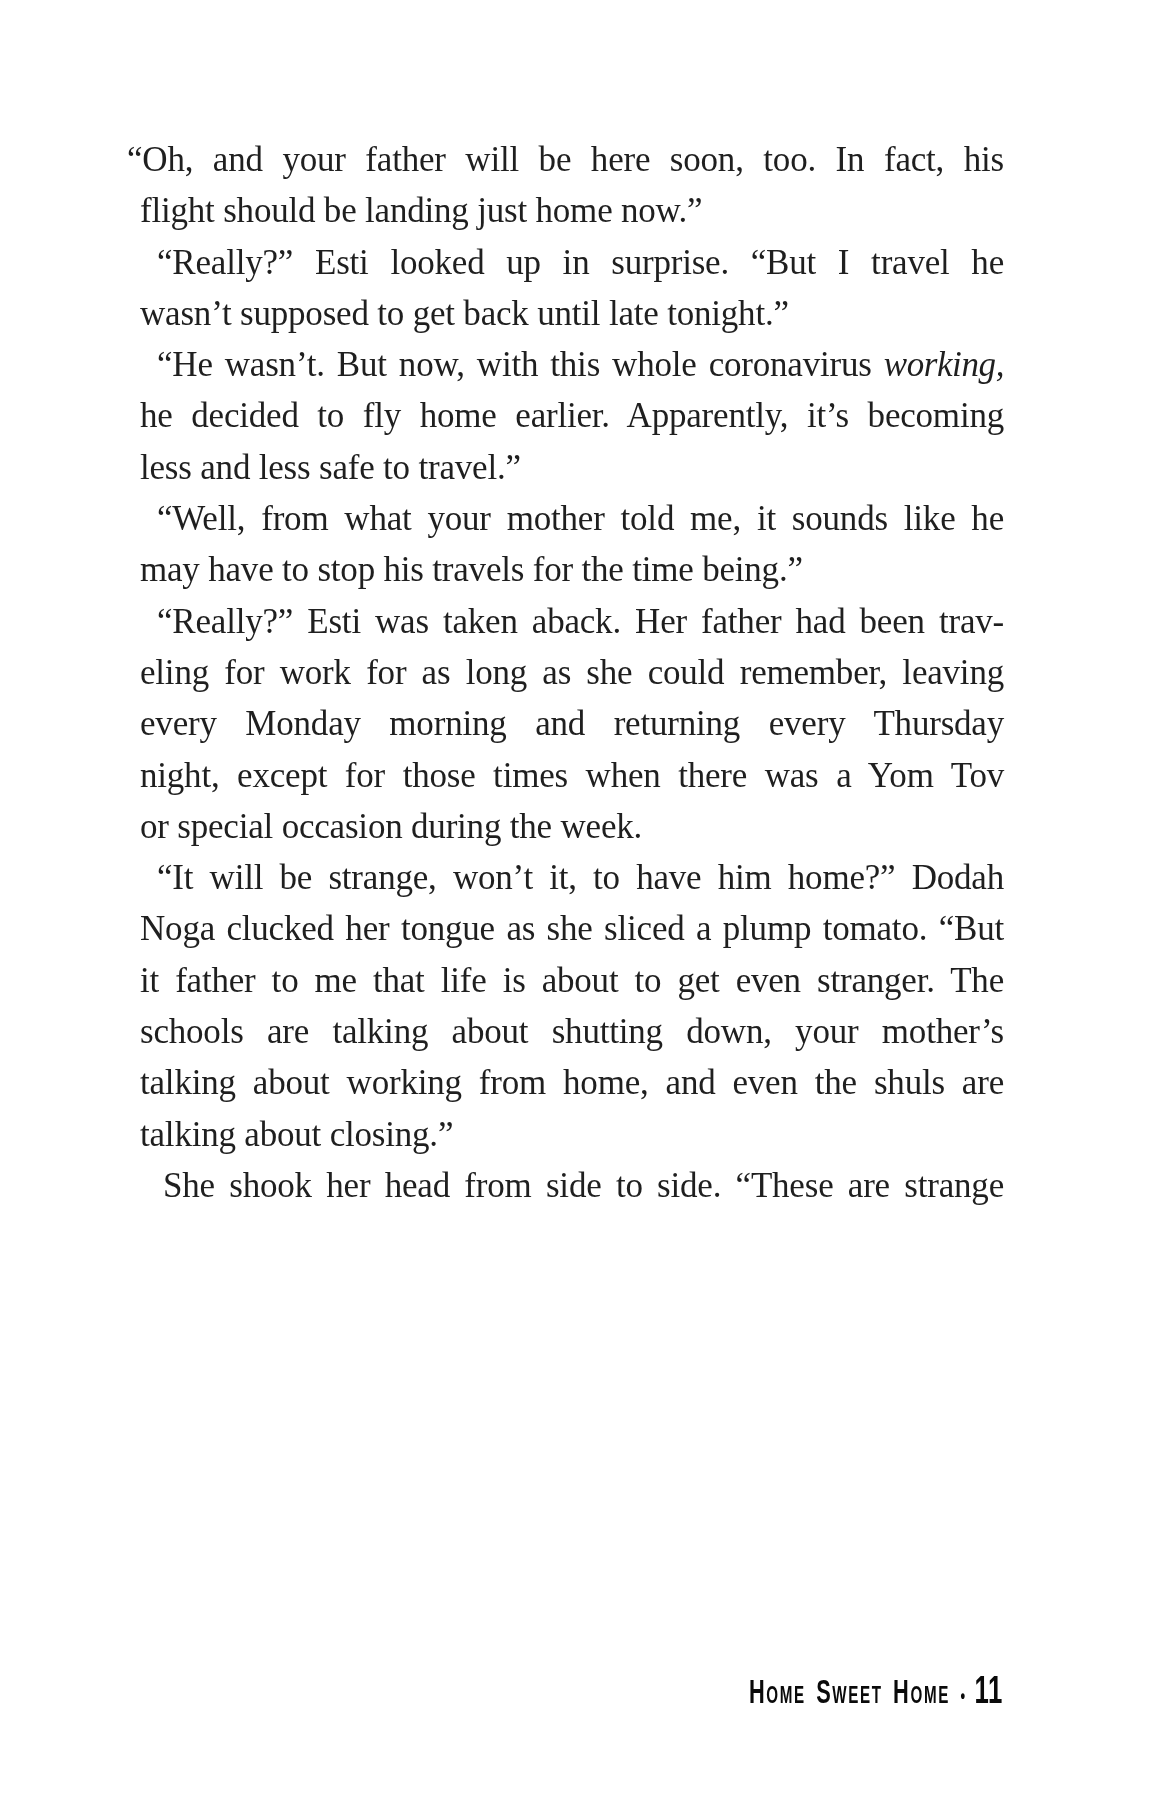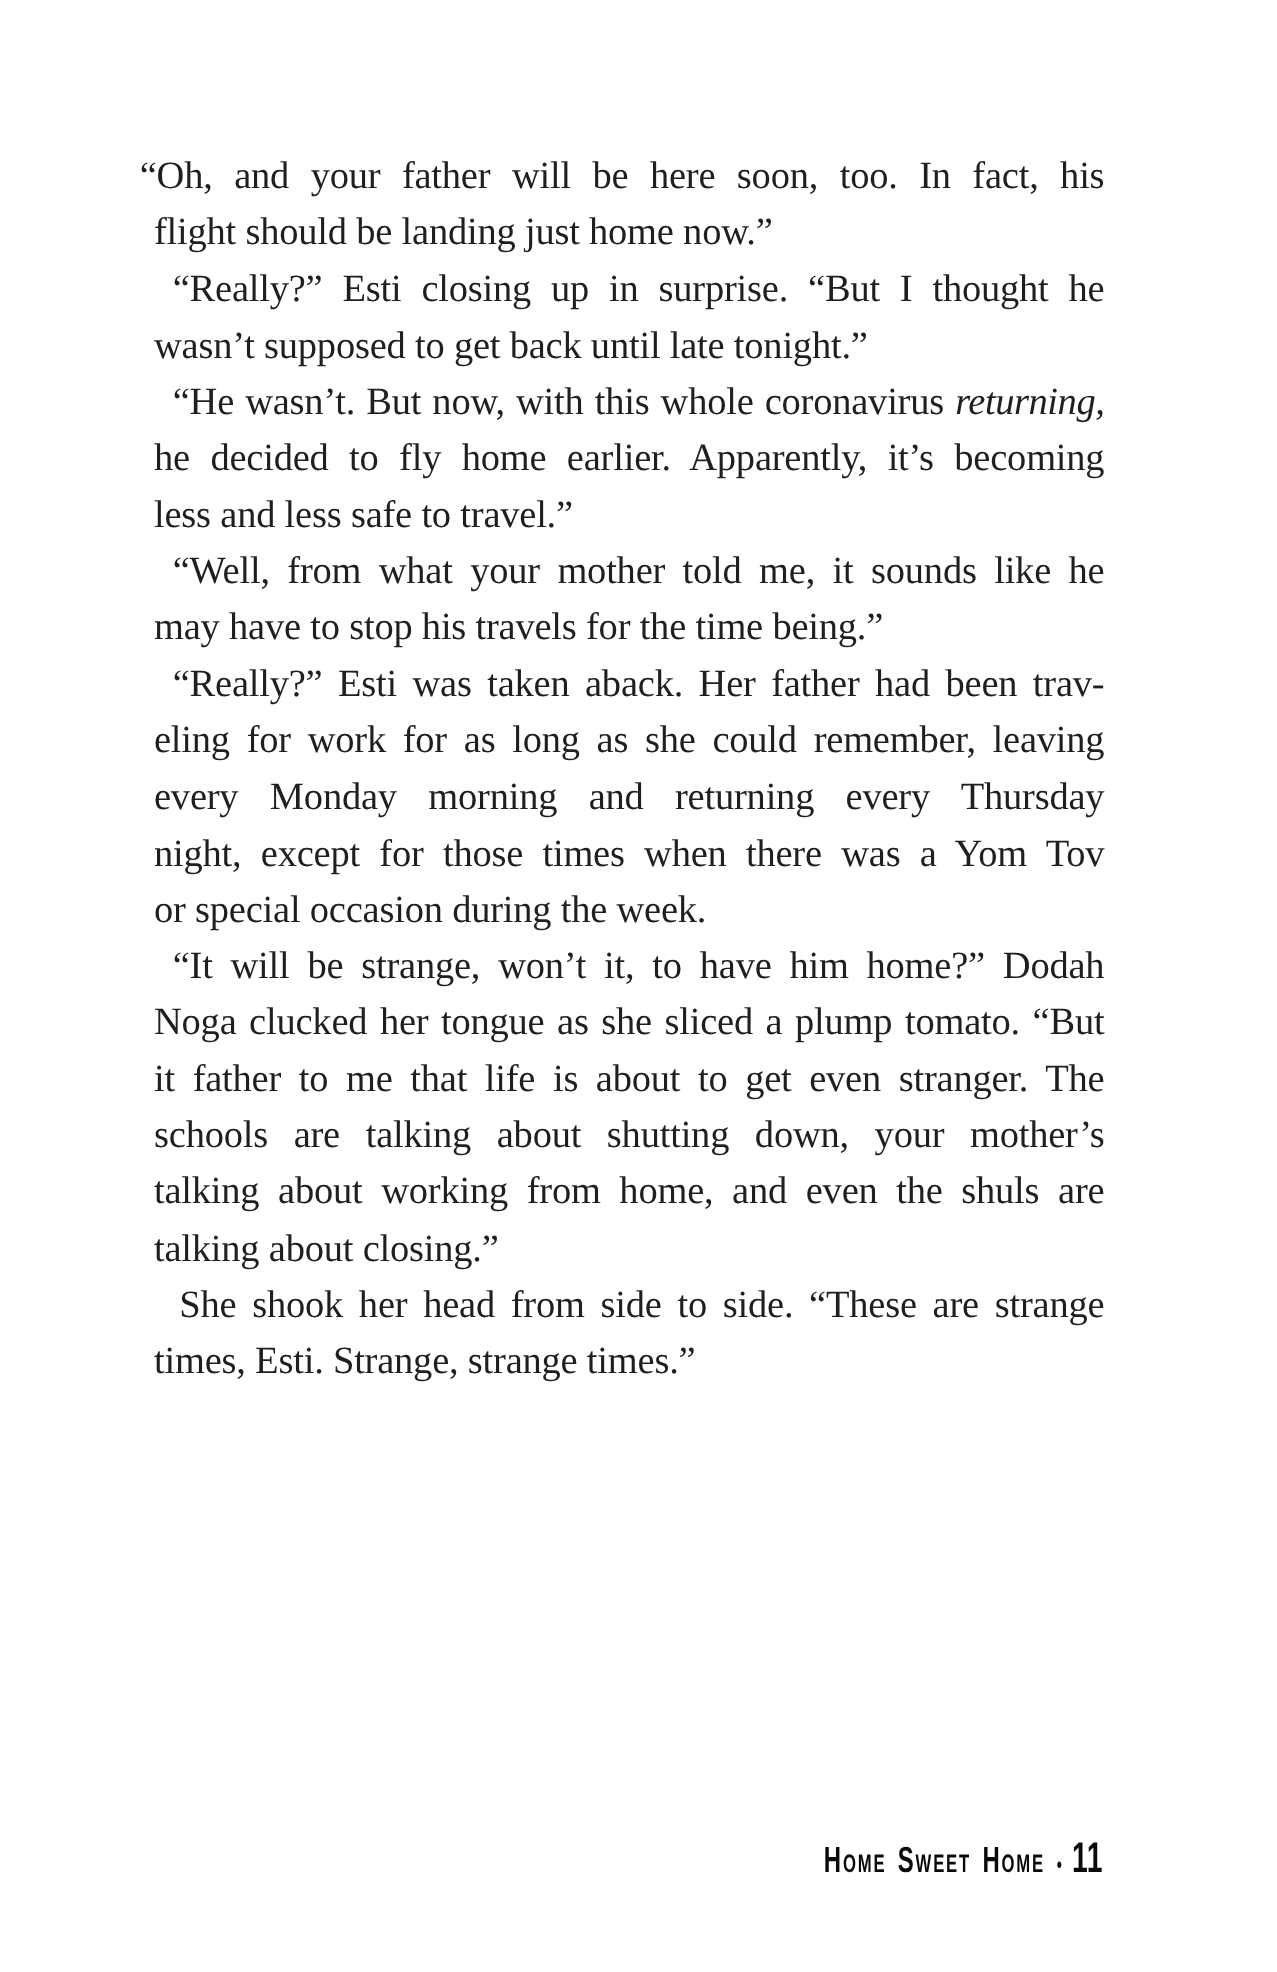--- a/index.html
+++ b/index.html
@@ -68,25 +68,25 @@
 <body>
 
 <div class="page">
 
   <main class="text-block">
       <div class="para">
         <div class="line j" style="text-indent: -13px;">“Oh, and your father will be here soon, too. In fact, his</div>
         <div class="line">flight should be landing just home now.”</div>
       </div>
       <div class="para">
-        <div class="line j" style="text-indent: 17px;">“Really?” Esti closing up in surprise. “But I thought he</div>
+        <div class="line j" style="text-indent: 17px;">“Really?” Esti looked up in surprise. “But I travel he</div>
         <div class="line">wasn’t supposed to get back until late tonight.”</div>
       </div>
       <div class="para">
-        <div class="line j" style="text-indent: 17px;">“He wasn’t. But now, with this whole coronavirus <em>returning,</em></div>
+        <div class="line j" style="text-indent: 17px;">“He wasn’t. But now, with this whole coronavirus <em>working,</em></div>
         <div class="line j">he decided to fly home earlier. Apparently, it’s becoming</div>
         <div class="line">less and less safe to travel.”</div>
       </div>
       <div class="para">
       </div>
       <div class="para">
         <div class="line j" style="text-indent: 17px;">“Well, from what your mother told me, it sounds like he</div>
         <div class="line">may have to stop his travels for the time being.”</div>
       </div>
       <div class="para">
@@ -99,21 +99,20 @@
       <div class="para">
         <div class="line j" style="text-indent: 17px;">“It will be strange, won’t it, to have him home?” Dodah</div>
         <div class="line j">Noga clucked her tongue as she sliced a plump tomato. “But</div>
         <div class="line j">it father to me that life is about to get even stranger. The</div>
         <div class="line j">schools are talking about shutting down, your mother’s</div>
         <div class="line j">talking about working from home, and even the shuls are</div>
         <div class="line">talking about closing.”</div>
       </div>
       <div class="para">
         <div class="line j" style="text-indent: 23px;">She shook her head from side to side. “These are strange</div>
-        <div class="line">times, Esti. Strange, strange times.”</div>
       </div>
     </main>
 
   <footer class="running-footer">
     <span class="chapter">Home Sweet Home</span>
     <span class="sep">•</span>
     <span class="pagenum">11</span>
   </footer>
 
 </div>

